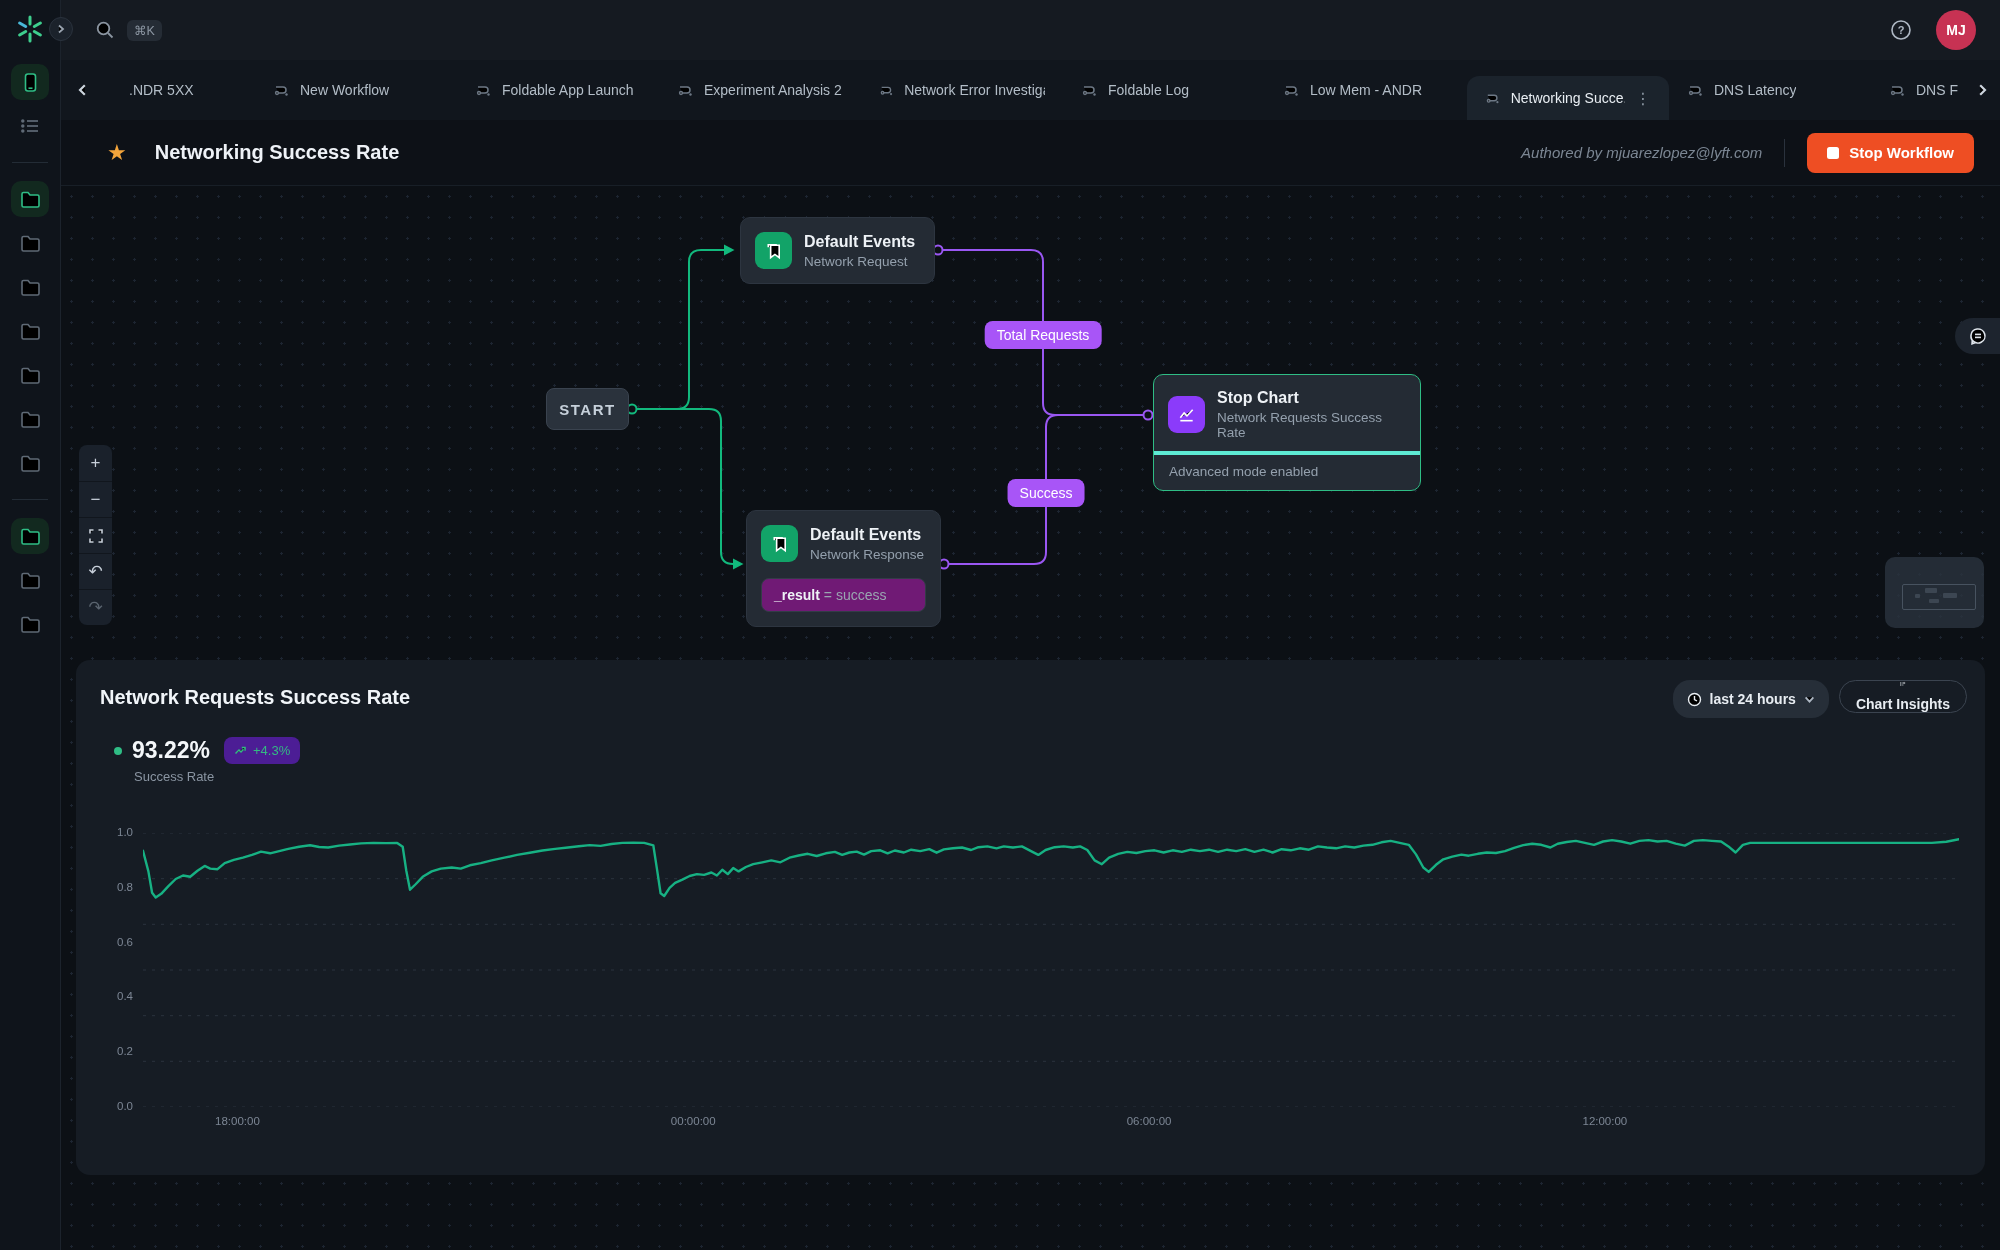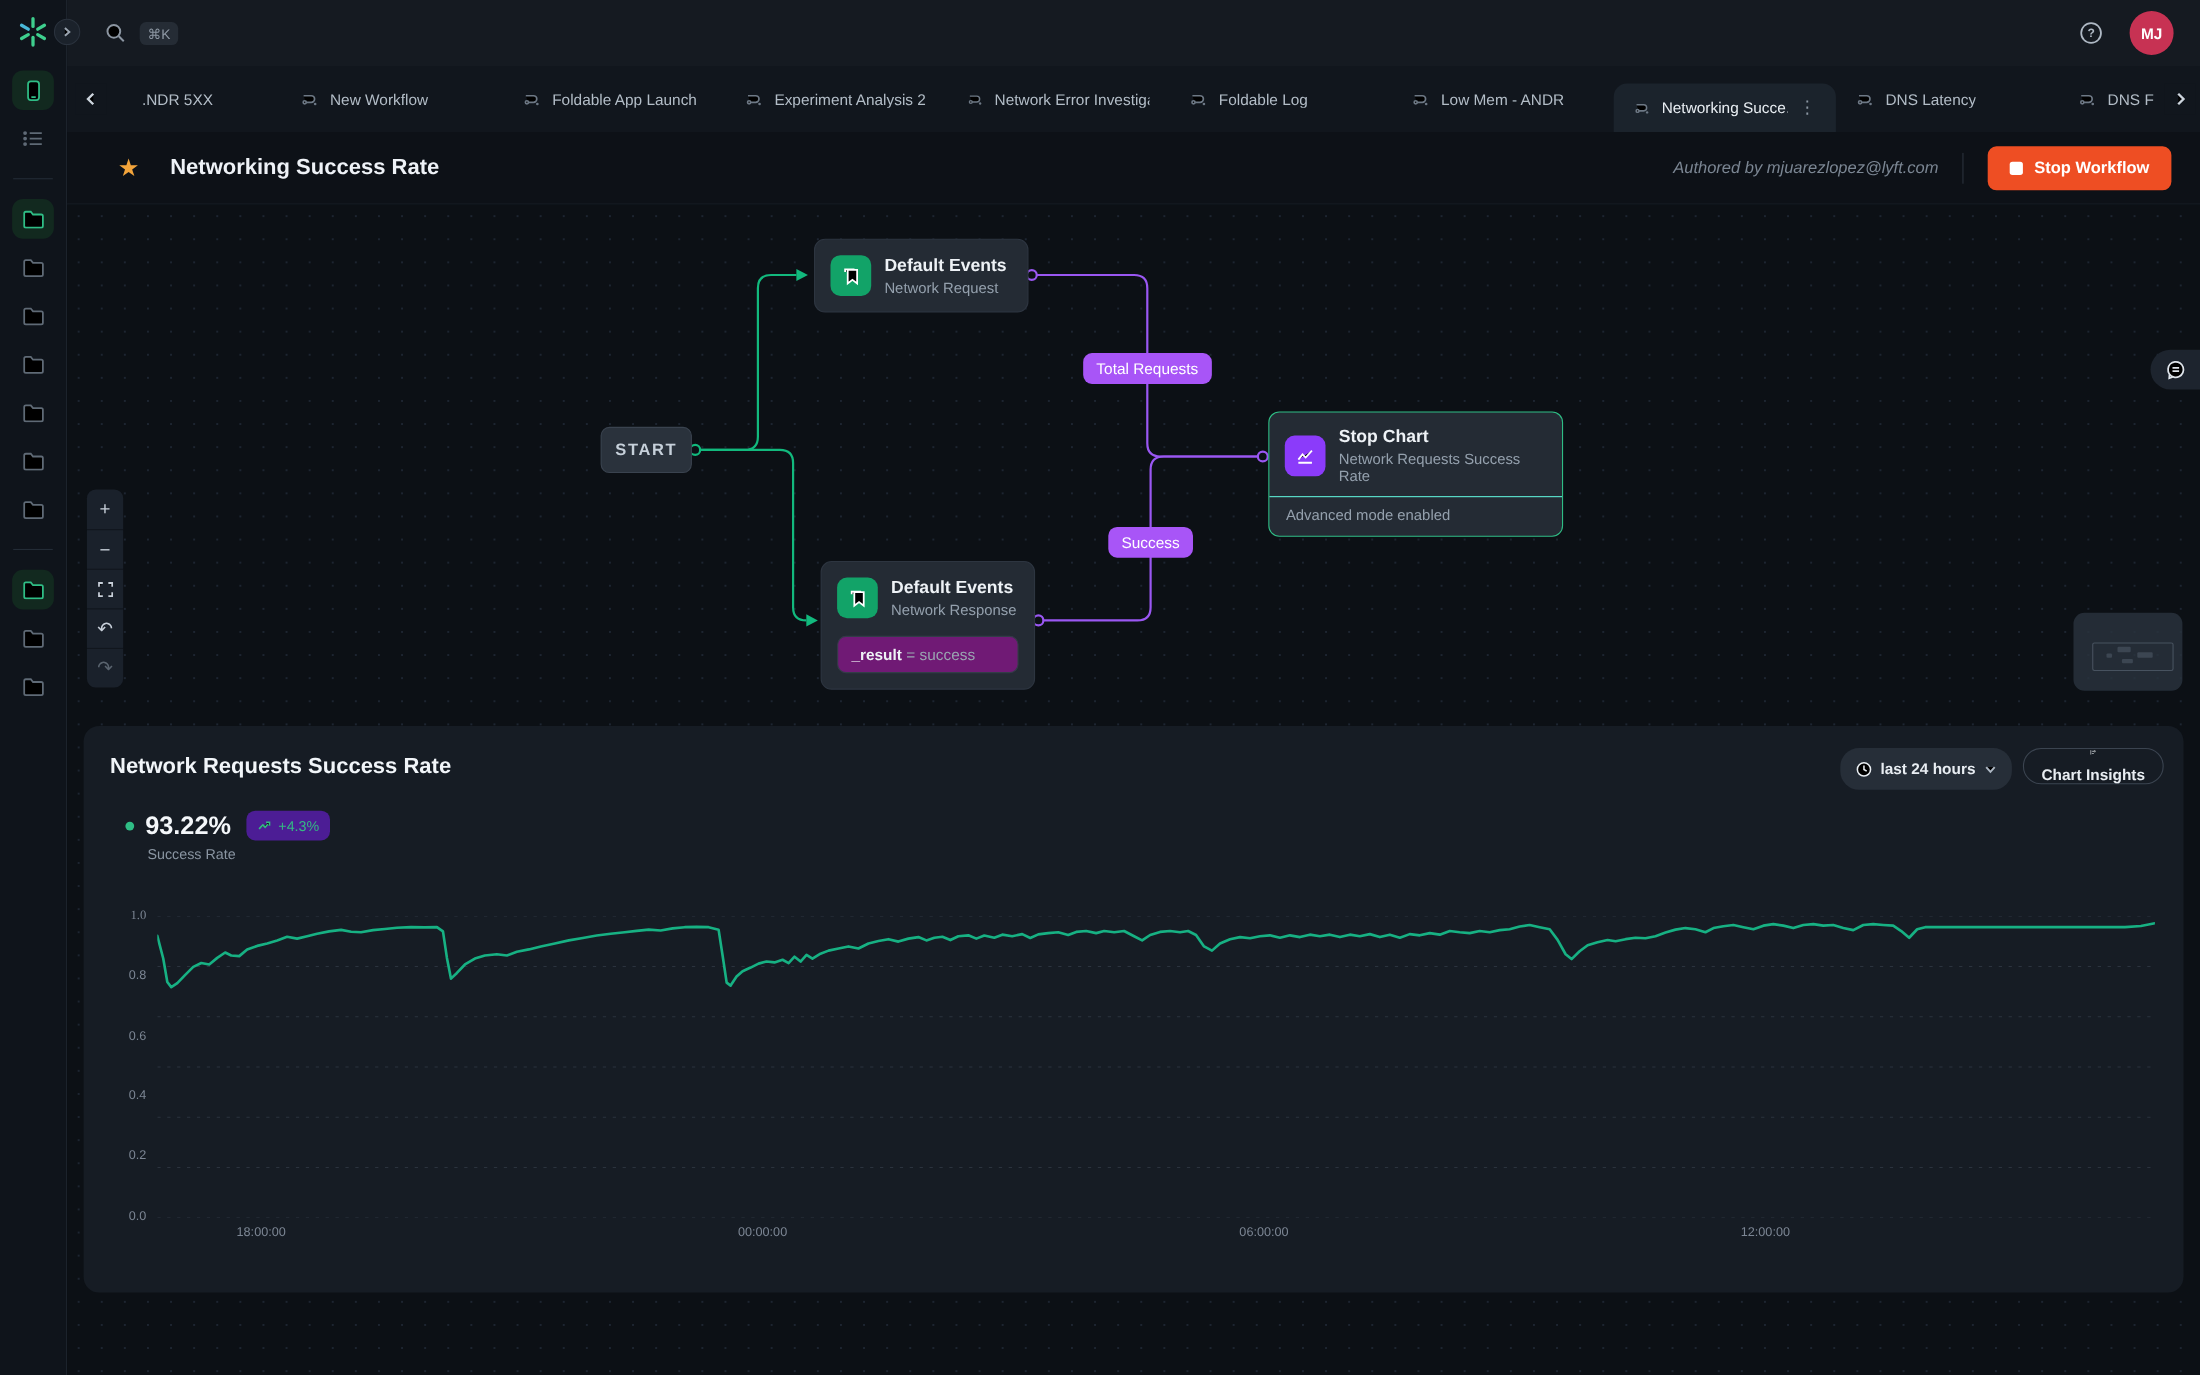--- a/index.html
+++ b/index.html
@@ -53,21 +53,21 @@
   .node { position:absolute; z-index:3; }
   .start-node { left:485px; top:202px; width:83px; height:42px; background:#2a323c; border:1px solid #3a434f; border-radius:8px; display:flex; align-items:center; justify-content:center; color:#c6d0da; font-weight:600; font-size:15px; letter-spacing:1.5px; cursor:grab; }
   .card { background:#242b34; border:1px solid #2d3540; border-radius:10px; cursor:grab; }
   .card.selected { border-color:#2fbd85; }
   .node-head { display:flex; align-items:center; gap:12px; padding:14px; }
   .nicon { width:37px; height:37px; border-radius:9px; flex:none; display:flex; align-items:center; justify-content:center; }
   .ntitle { font-size:16px; font-weight:600; color:#eef2f6; }
   .nsub { font-size:13.5px; color:#94a0ad; margin-top:3px; }
   .cond { margin:2px 14px 14px; background:#701a75; border:1px solid #333c47; border-radius:8px; padding:8px 12px; text-align:left; font-size:14px; color:#9aa5b1; }
   .cond b { color:#eef2f6; }
-  .nfoot { border-top:1px solid #5eead4; padding:9px 15px 11px; color:#94a0ad; font-size:13.5px; }
+  .nfoot { border-top:4px solid #5eead4; padding:9px 15px 11px; color:#94a0ad; font-size:13.5px; }
   .edge-label { position:absolute; z-index:4; transform:translateX(-50%); color:#fff; font-size:14px; font-weight:500; padding:6px 12px; border-radius:8px; cursor:pointer; white-space:nowrap; }
 
   .zoom-controls { position:absolute; left:18px; top:259px; width:33px; background:#1a212b; border-radius:8px; overflow:hidden; z-index:6; display:flex; flex-direction:column; }
   .zc-btn { height:36px; border:none; background:transparent; color:#c7cfd9; font-size:17px; display:flex; align-items:center; justify-content:center; cursor:pointer; border-top:1px solid #11161d; }
   .zc-btn:first-child { border-top:none; }
   .zc-btn.dim { color:#5a646f; }
 
   .minimap { position:absolute; left:1824px; top:371px; width:99px; height:71px; background:rgba(42,51,62,.82); border-radius:10px; z-index:6; }
   .mm-view { position:absolute; left:17px; top:27px; width:74px; height:26px; border:1px solid #47525f; border-radius:2px; }
   .mm-b { position:absolute; background:#3c4652; border-radius:1px; }
@@ -452,21 +452,21 @@
                 </svg>
                 <span>+4.3%</span>
               </span>
             </div>
             <div class="vlabel">Success Rate</div>
           </div>
         </div>
 
         <div class="chart-wrap">
           <div id="ylabels">
-              <div class="ylabel" style="top: -7px; font-family: Liberation Serif, serif;">1.0</div>
+              <div class="ylabel" style="top: -7px;">1.0</div>
               <div class="ylabel" style="top: 47.8px;">0.8</div>
               <div class="ylabel" style="top: 102.6px;">0.6</div>
               <div class="ylabel" style="top: 157.4px;">0.4</div>
               <div class="ylabel" style="top: 212.2px;">0.2</div>
               <div class="ylabel" style="top: 267px;">0.0</div>
             </div>
           <div class="plot">
             <svg id="chart-svg" viewBox="0 0 1816 274" preserveAspectRatio="none">
                 <line x1="0" x2="1816" y1="0.0" y2="0.0" stroke="#2b333e" stroke-width="1" stroke-dasharray="3,6" vector-effect="non-scaling-stroke"></line>
                 <line x1="0" x2="1816" y1="45.7" y2="45.7" stroke="#2b333e" stroke-width="1" stroke-dasharray="3,6" vector-effect="non-scaling-stroke"></line>

